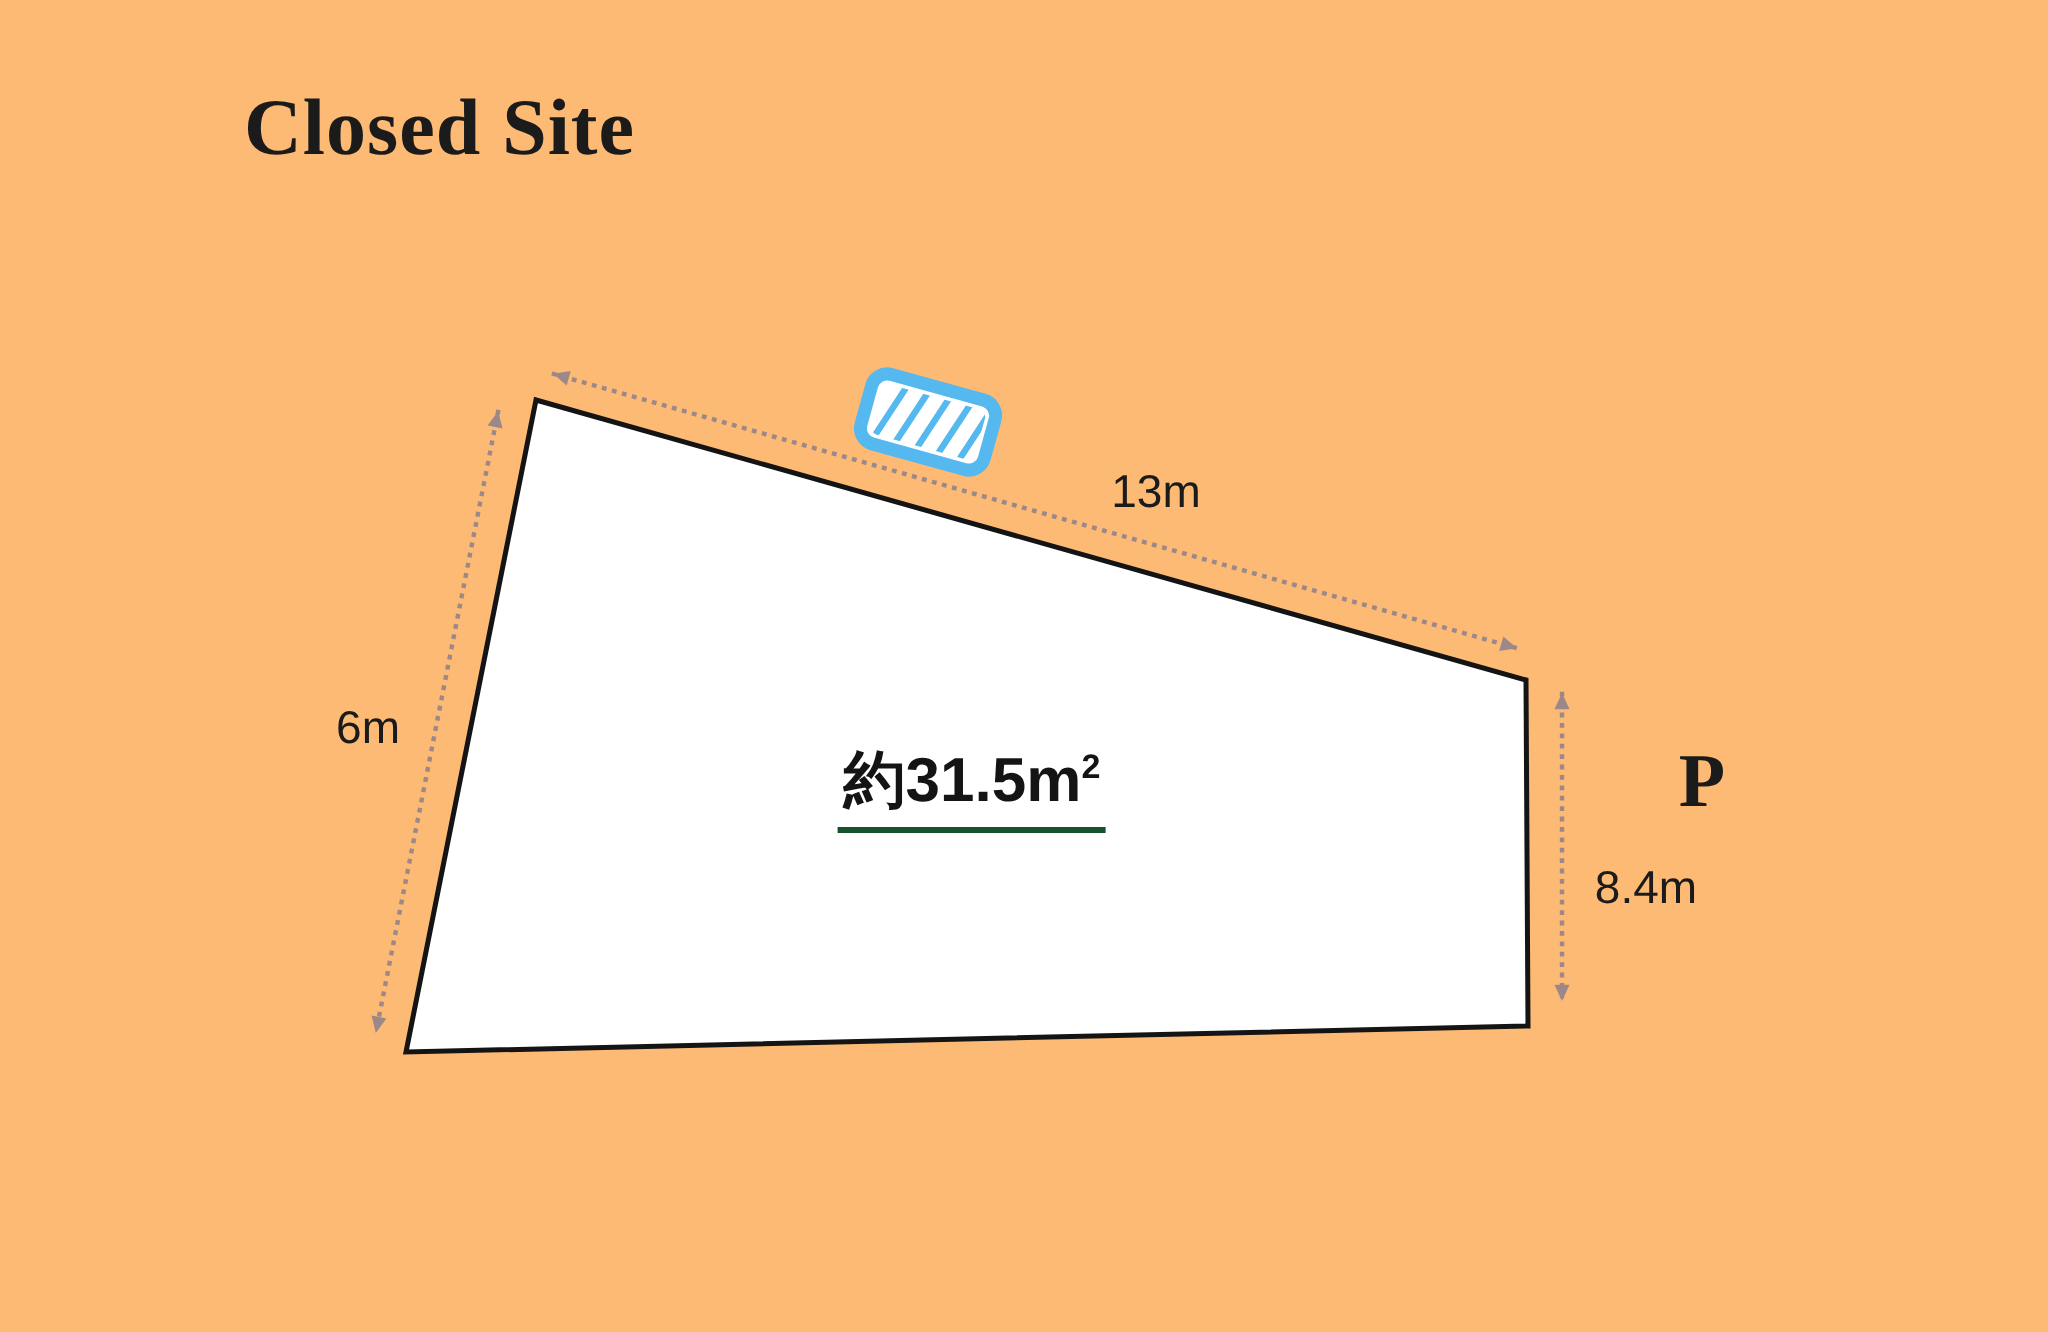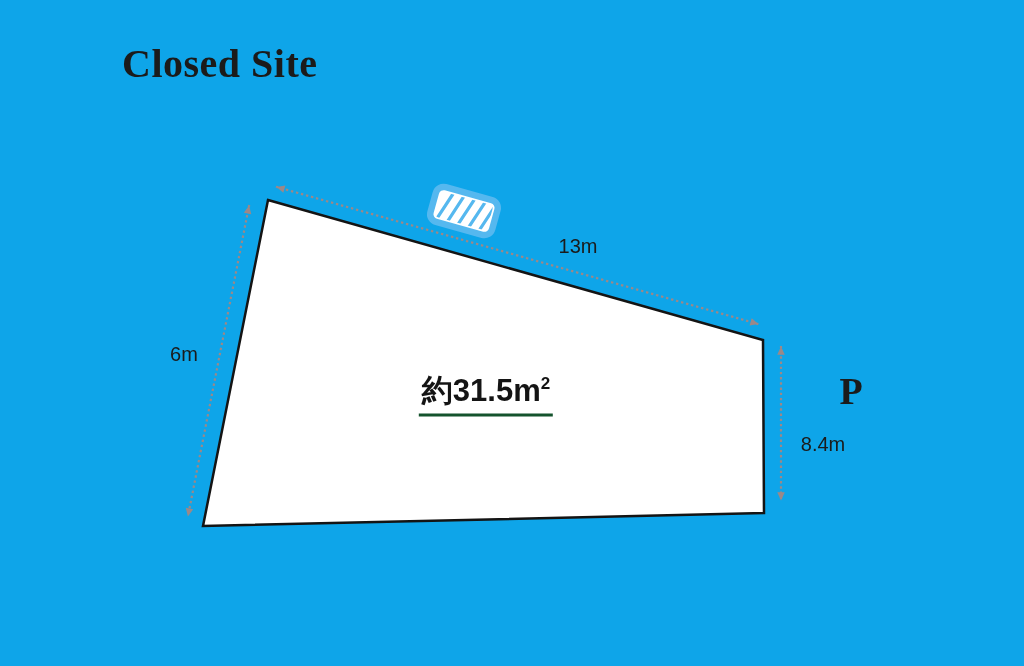--- a/index.html
+++ b/index.html
@@ -4,21 +4,21 @@
 <style>
   html, body {
     margin: 0;
     padding: 0;
     background: #ffffff;
   }
   .canvas {
     position: relative;
     width: 1024px;
     height: 666px;
-    background: #0ea5e9;
+    background: #fdba74;
     overflow: hidden;
     font-family: "Liberation Sans", sans-serif;
     color: #1b1b1b;
   }
   .page-title {
     position: absolute;
     left: 122px;
     top: 40px;
     font-family: "Liberation Serif", serif;
     font-weight: 700;
@@ -28,26 +28,26 @@
     white-space: nowrap;
   }
   .diagram-svg {
     position: absolute;
     left: 0;
     top: 0;
   }
   .dim-label {
     position: absolute;
     transform: translate(-50%, -50%);
-    font-size: 20px;
+    font-size: 23px;
     color: #1b1b1b;
     white-space: nowrap;
   }
   .dim-label--top   { left: 578px; top: 246px; }
-  .dim-label--left  { left: 184px; top: 354px; }
+  .dim-label--left  { left: 184px; top: 364px; }
   .dim-label--right { left: 823px; top: 444px; }
   .parking-label {
     position: absolute;
     left: 851px;
     top: 391px;
     transform: translate(-50%, -50%);
     font-family: "Liberation Serif", serif;
     font-weight: 700;
     font-size: 38px;
     color: #1b1b1b;

